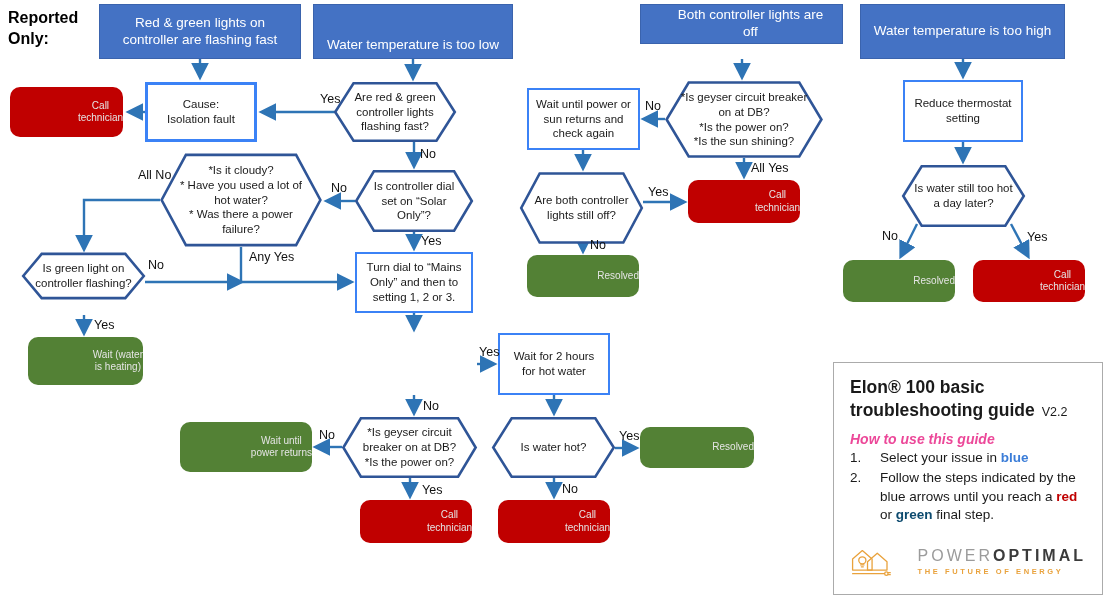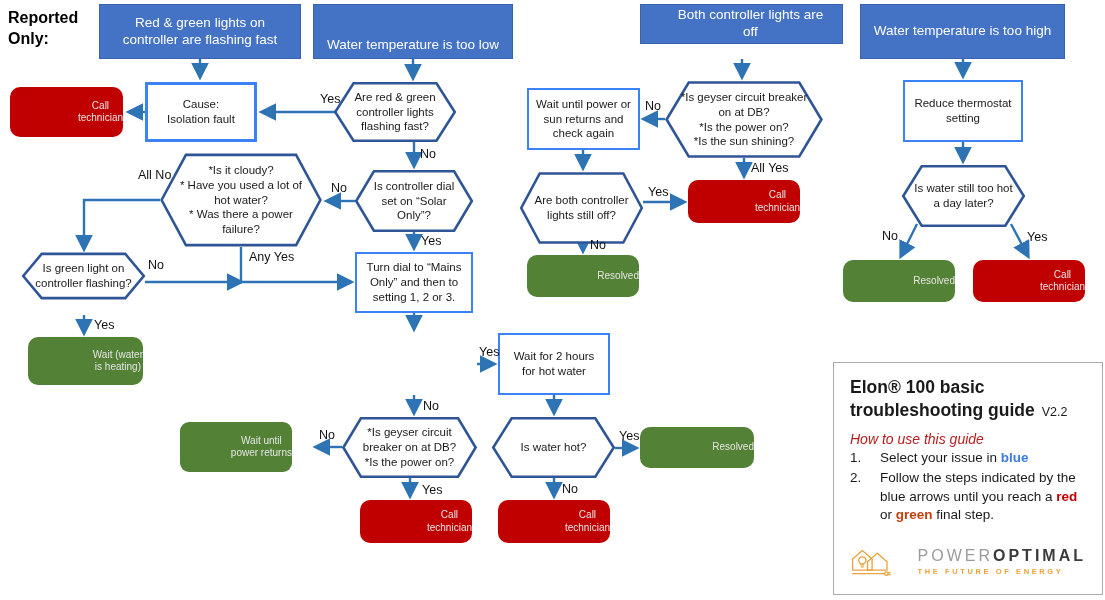--- a/index.html
+++ b/index.html
@@ -27,26 +27,26 @@
   .endbox.green { background:#538135; }
 
   .edge-label { position:absolute; font-size:12.5px; color:#111; }
 
   .reported { position:absolute; left:8px; top:8px; width:92px; font-size:16px; font-weight:bold; color:#000; line-height:1.3; }
 
   
   .guide { position:absolute; left:833px; top:362px; width:270px; height:233px; background:#fff; border:1px solid #ababab; padding:13px 16px 8px 16px; }
   .guide-title { font-size:17.5px; font-weight:bold; color:#1a1a1a; line-height:1.3; }
   .guide-version { font-size:12.5px; font-weight:normal; color:#1a1a1a; margin-left:7px; }
-  .guide-howto { font-size:14px; font-weight:normal; font-style:italic; margin-top:9px; color:#b91c1c; }
+  .guide-howto { font-size:14px; font-weight:bold; font-style:italic; margin-top:9px; color:#ec4899; }
   .guide-step { display:flex; font-size:13.5px; color:#1a1a1a; line-height:1.38; margin-top:2px; }
   .guide-step .num { width:30px; flex:0 0 30px; }
   .w-blue { color:#3B7DD8; font-weight:bold; }
   .w-red { color:#C00000; font-weight:bold; }
-  .w-green { color:#c2410c; font-weight:bold; }
+  .w-green { color:#0c4a6e; font-weight:bold; }
 
   .logo-row { display:flex; align-items:center; justify-content:center; gap:26px; margin-top:12px; }
   .logo-word { font-size:16px; letter-spacing:3px; color:#9b9b9b; white-space:nowrap; }
   .logo-word b { color:#3b3b3b; font-weight:bold; }
   .logo-tagline { font-size:7.5px; font-weight:bold; letter-spacing:2.6px; color:#E9A23C; margin-top:2px; white-space:nowrap; }
 </style>
 </head>
 <body>
 
 <div id="stage">
@@ -182,21 +182,21 @@
     </div>
 
   <div class="node endbox red" style="left:10px;top:87px;width:113px;height:50px;">
       <span>Call
 technician</span>
     </div>
   <div class="node endbox green" style="left:28px;top:337px;width:115px;height:48px;">
       <span>Wait (water
 is heating)</span>
     </div>
-  <div class="node endbox green" style="left:180px;top:422px;width:112px;height:50px;border-radius:9px;">
+  <div class="node endbox green" style="left:180px;top:422px;width:132px;height:50px;">
       <span>Wait until
 power returns</span>
     </div>
   <div class="node endbox red" style="left:360px;top:500px;width:112px;height:43px;">
       <span>Call
 technician</span>
     </div>
   <div class="node endbox red" style="left:498px;top:500px;width:112px;height:43px;">
       <span>Call
 technician</span>

